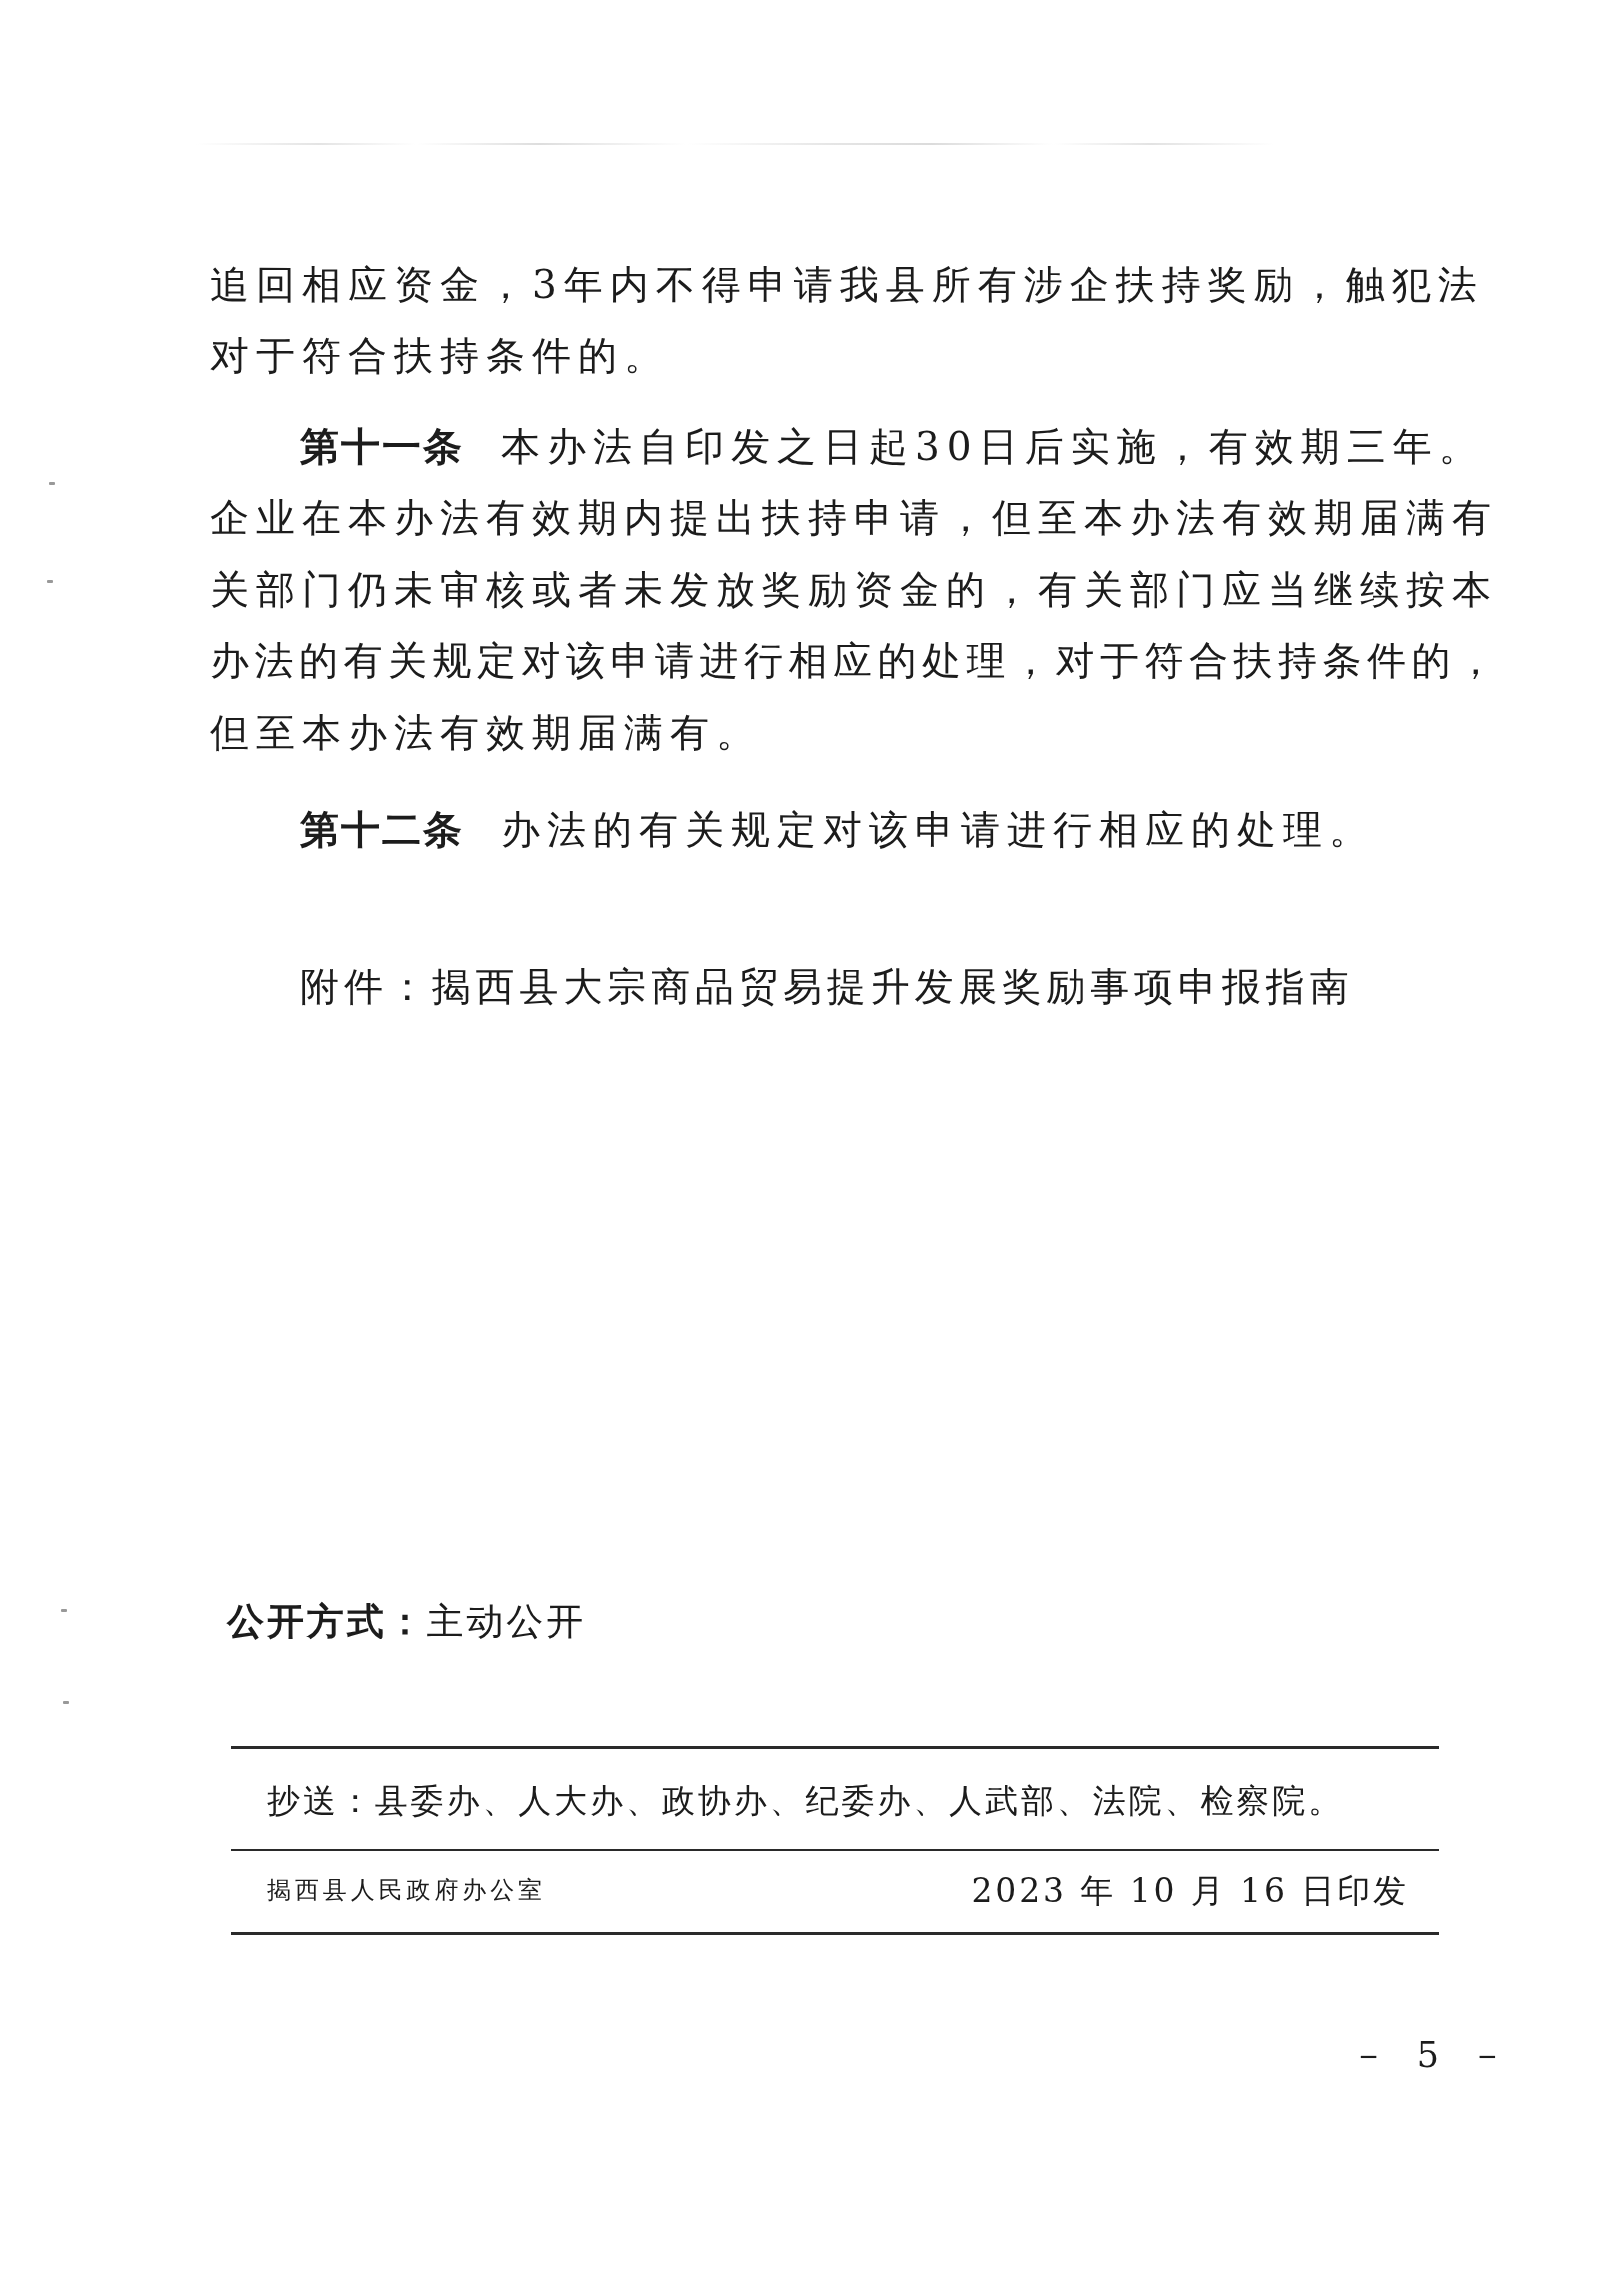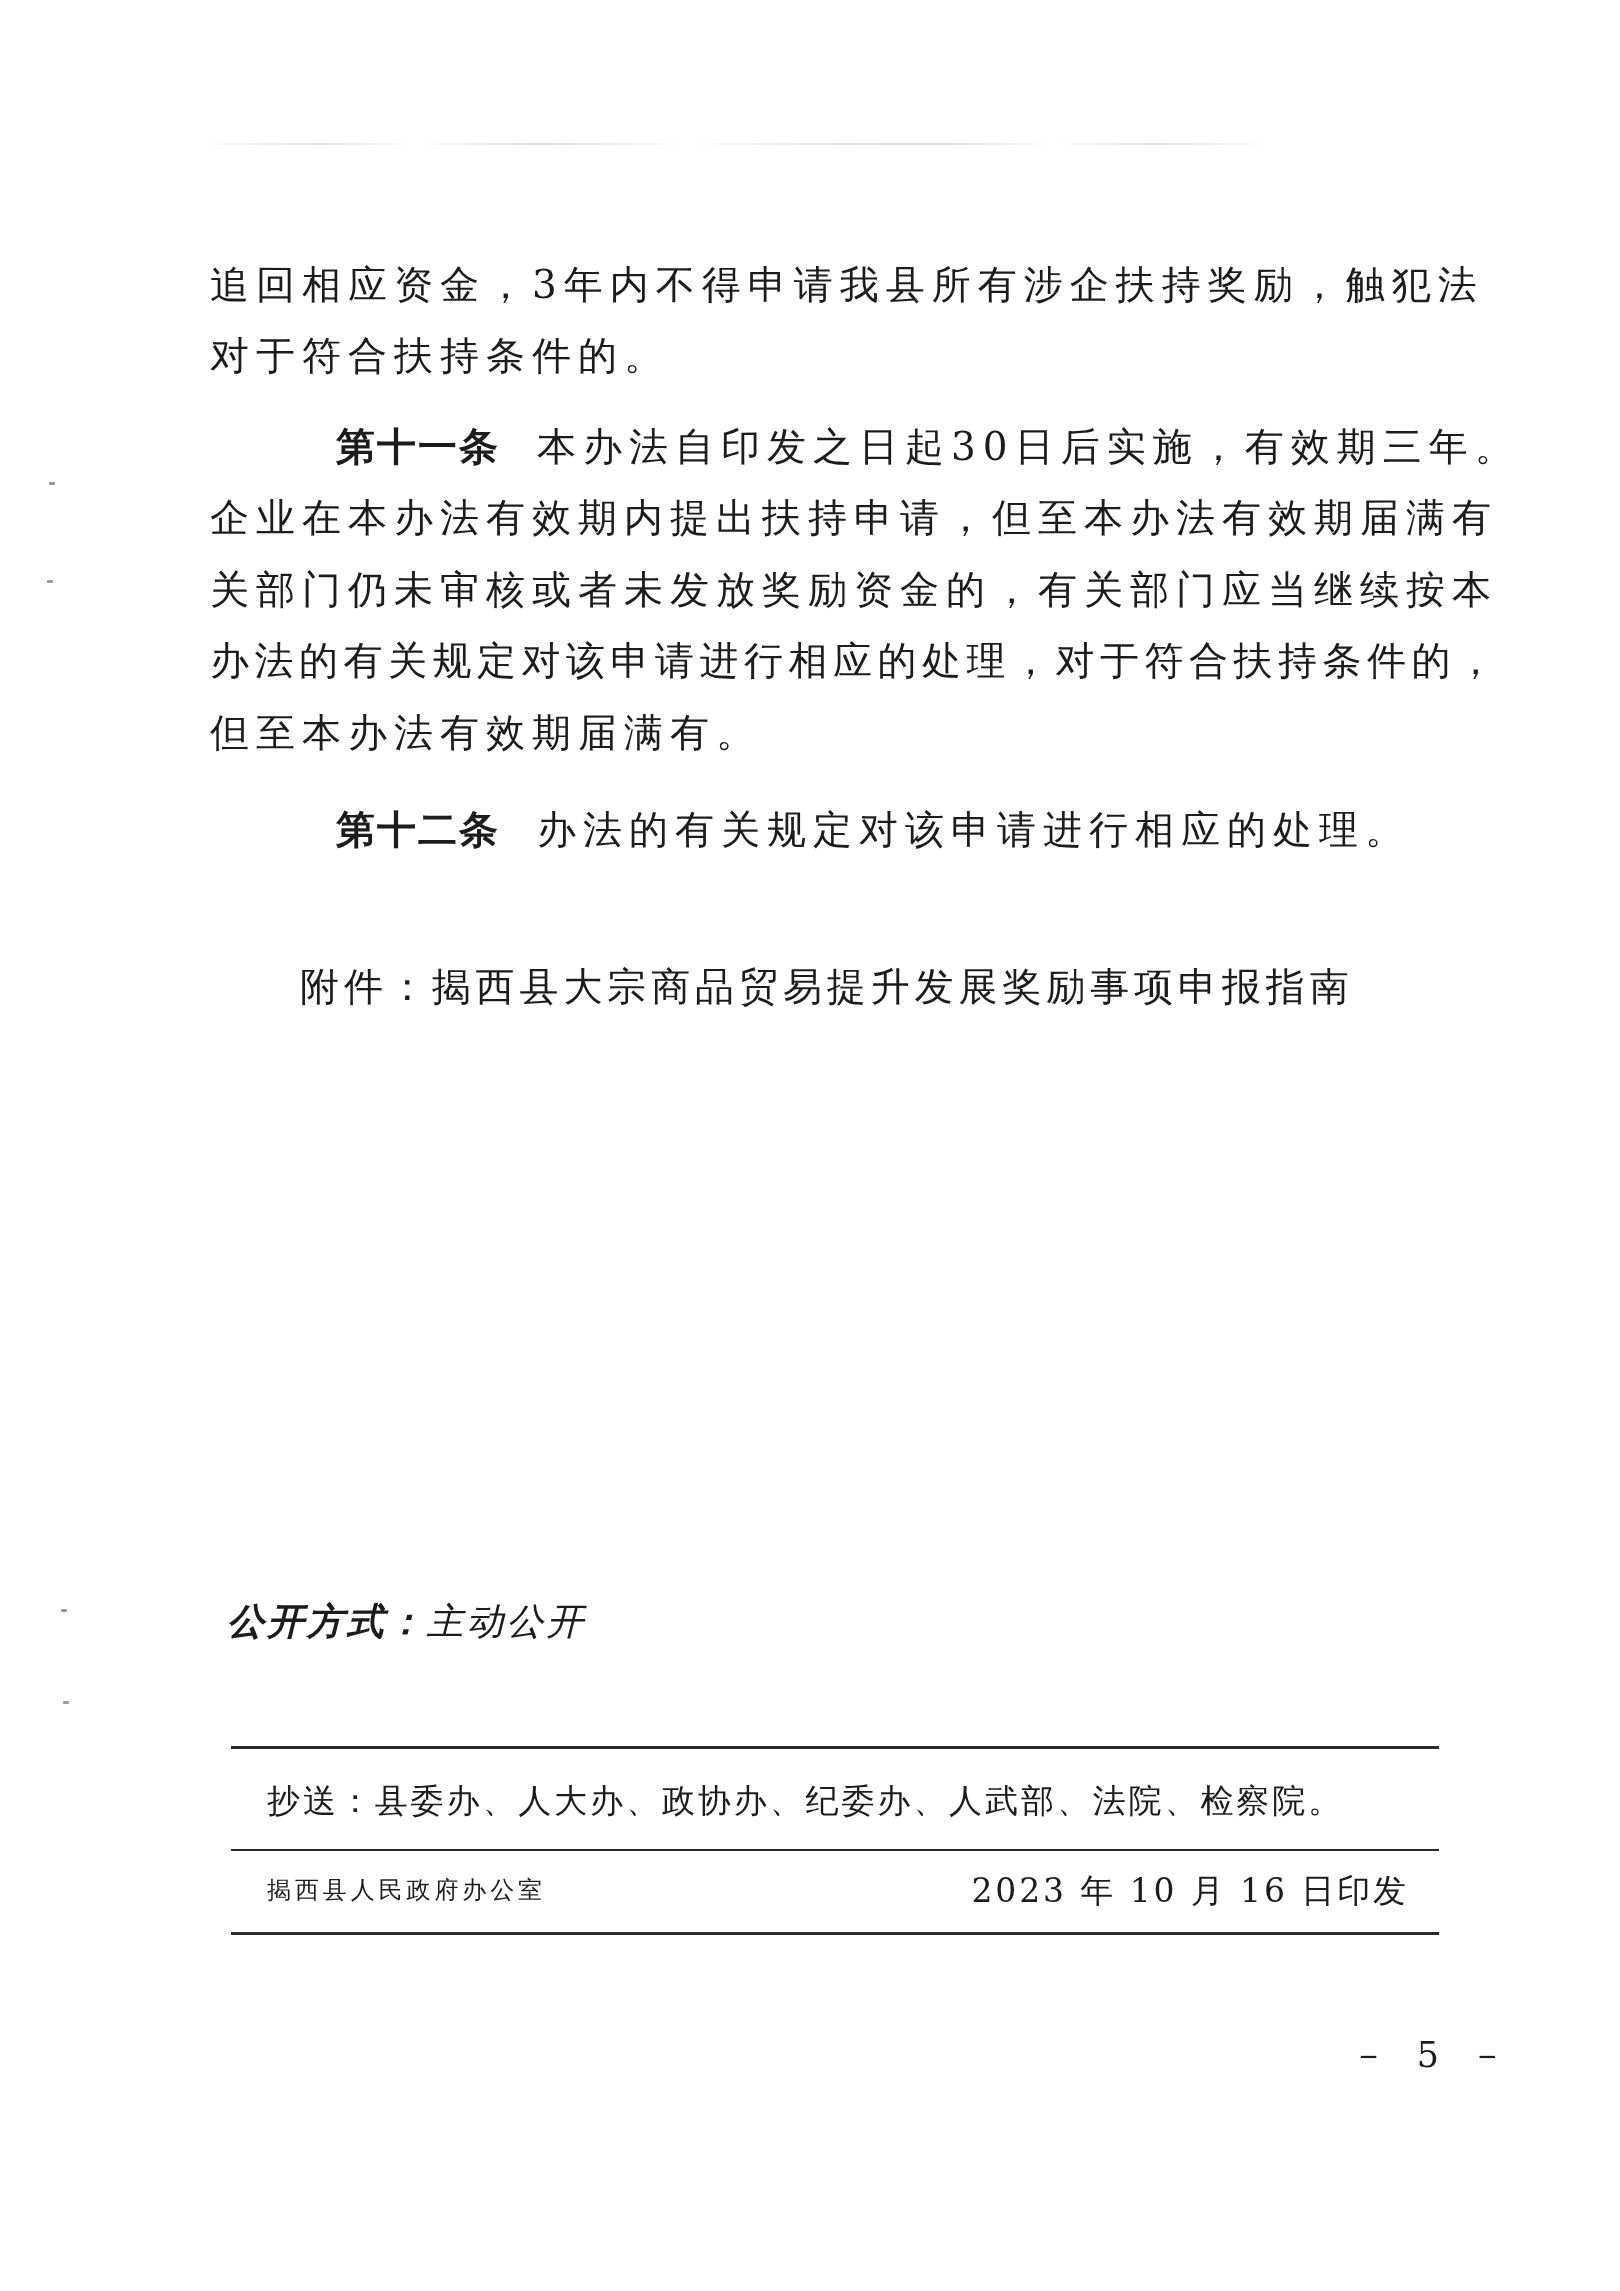--- a/index.html
+++ b/index.html
@@ -12,24 +12,24 @@
     position: absolute; left: 196px; top: 143px; width: 1225px; height: 2px;
     background: linear-gradient(90deg, transparent 0%, #d8d8d8 10%, transparent 18%, #cfcfcf 28%, transparent 40%, #dadada 52%, #cccccc 60%, transparent 70%, #d6d6d6 78%, transparent 88%);
     opacity: .7;
   }
   .margin-mark { position: absolute; width: 5.9px; height: 2.9px; background: #999; border-radius: 1px; }
   .line {
     position: absolute; left: 210px; width: 1215px;
     font-size: 39px; line-height: 55px; letter-spacing: 7px; white-space: nowrap;
   }
   .indent { left: 300px; }
-  .bold { font-family: "DejaVu Sans", "Liberation Sans", sans-serif; font-weight: bold; letter-spacing: 2px; margin-left: 36px; }
+  .bold { font-family: "DejaVu Sans", "Liberation Sans", sans-serif; font-weight: bold; letter-spacing: 2px; }
   .art-head { margin-right: 37px; }
   .attach { left: 300px; letter-spacing: 4.9px; }
-  .public { left: 227px; font-size: 37px; letter-spacing: 2.9px; font-style: italic; }
+  .public { left: 227px; font-size: 37px; letter-spacing: 2.9px; }
   .public .k { font-family: "DejaVu Sans", "Liberation Sans", sans-serif; font-weight: bold; }
   .rule { position: absolute; left: 231px; width: 1208px; height: 2.9px; background: #2a2a2a; }
   .rule.thin { height: 2px; }
   .cc {
     position: absolute; left: 267px; top: 1776px; font-size: 33px; letter-spacing: 2.9px; white-space: nowrap; line-height: 49px;
   }
   .issuer {
     position: absolute; left: 267px; top: 1866px; font-size: 24px; letter-spacing: 3.9px; white-space: nowrap; line-height: 49px;
   }
   .issue-date {

